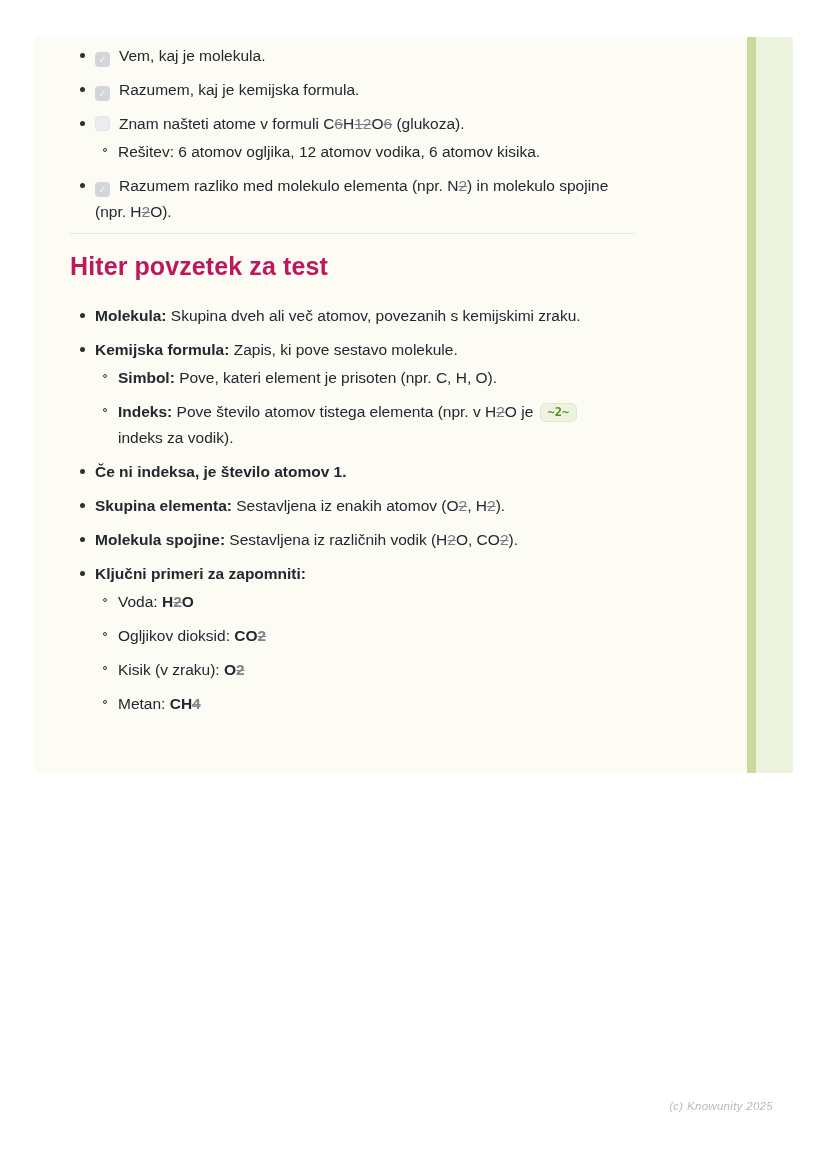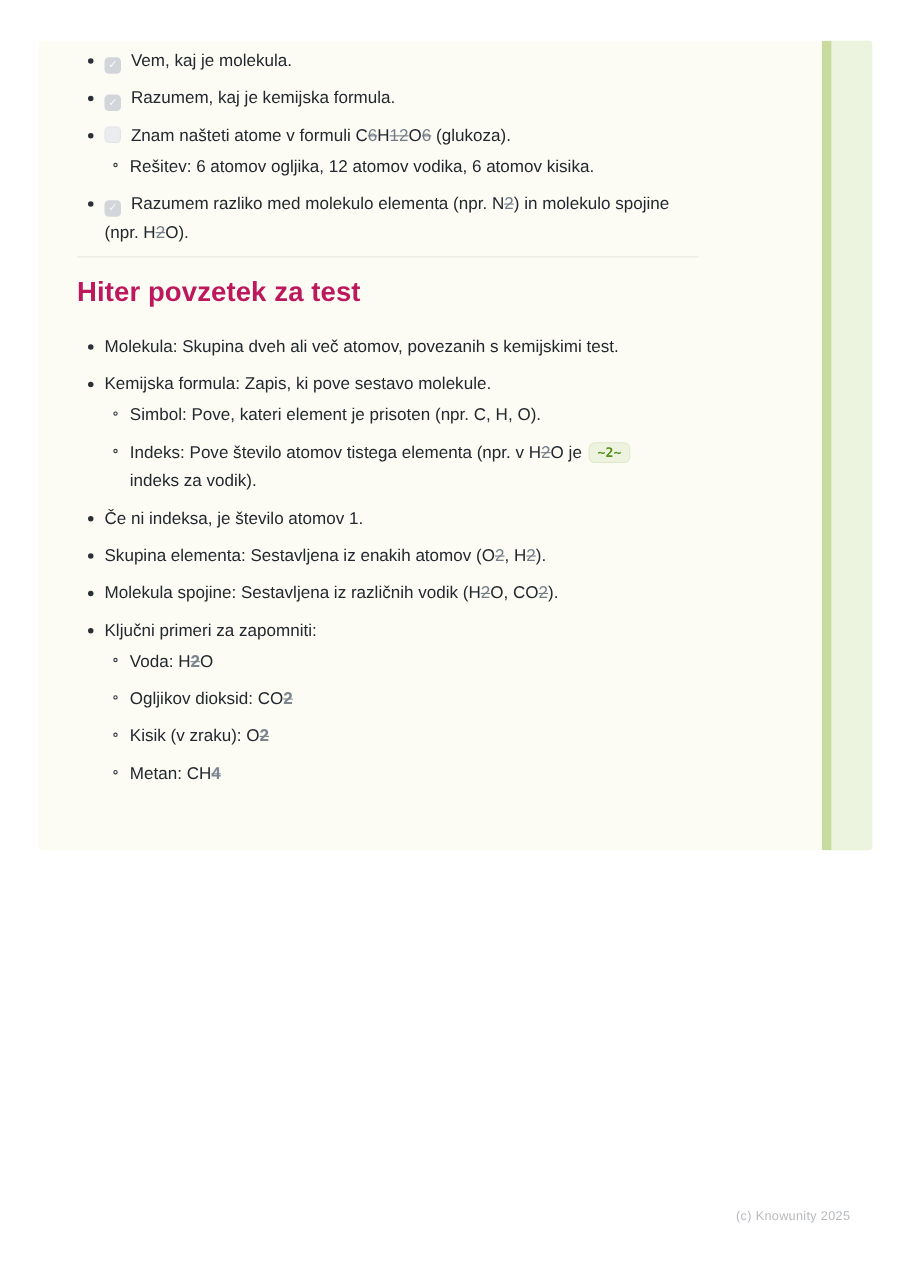--- a/index.html
+++ b/index.html
@@ -29,55 +29,55 @@
 
   .subitem.italic .txt { }
 
   .checkbox { display:inline-block; width:15px; height:15px; border-radius:4px;
     margin-right:9px; vertical-align:-2px; text-align:center; line-height:15px;
     font-size:10px; font-weight:bold; color:#fafafa; }
   .checkbox.checked { background:#d2d6db; }
   .checkbox.unchecked { background:#eaecef; border:1px solid #e2e4e8; }
 
   .s-strike { text-decoration:line-through; color:#737c87; }
-  .s-bold { font-weight:400; }
+  .s-bold { font-weight:700; }
   .s-boldstrike { font-weight:700; text-decoration:line-through; color:#7d858f; }
   .s-badge { display:inline-block; background:#eef3e0; border:1px solid #dfe8cb;
     border-radius:6px; color:#55901d; font-weight:700; font-size:12px;
     font-family:"DejaVu Sans Mono",monospace; line-height:17px; padding:0 7px;
     margin:0 2px; vertical-align:1px; }
 
   hr.divider { border:none; border-top:1.5px solid #e7e7e2; width:565px;
     margin:8px 0 0 -8px; }
 
   h2.section-heading { font-size:25px; line-height:29px; font-weight:700;
     color:#be185d; margin:18px 0 22px -8px; letter-spacing:0.1px; }
 
   .footer { position:absolute; right:55px; top:1100px; font-size:11.5px;
-    color:#b7babd; letter-spacing:0.3px; }
+    color:#b7babd; letter-spacing:0.3px;font-style:italic; }
 </style>
 </head>
 <body>
 
 <div class="canvas">
   <div class="card">
     <div class="accent-strip"></div>
     <div class="content">
       <ul class="toplist" id="checklist">
           <li><span class="marker"></span><span class="txt"><span class="checkbox checked">✓</span><span>Vem, kaj je molekula.</span></span></li>
           <li><span class="marker"></span><span class="txt"><span class="checkbox checked">✓</span><span>Razumem, kaj je kemijska formula.</span></span></li>
           <li><span class="marker"></span><span class="txt"><span class="checkbox unchecked"></span><span>Znam našteti atome v formuli C</span><span class="s-strike">6</span><span>H</span><span class="s-strike">12</span><span>O</span><span class="s-strike">6</span><span> (glukoza).</span></span><ul class="sublist">
               <li class="subitem italic"><span class="submarker"></span><span class="txt"><span>Rešitev: 6 atomov ogljika, 12 atomov vodika, 6 atomov kisika.</span></span></li>
             </ul></li>
           <li><span class="marker"></span><span class="txt"><span class="checkbox checked">✓</span><span>Razumem razliko med molekulo elementa (npr. N</span><span class="s-strike">2</span><span>) in molekulo spojine</span><br><span>(npr. H</span><span class="s-strike">2</span><span>O).</span></span></li>
         </ul>
       <hr class="divider">
       <h2 class="section-heading">Hiter povzetek za test</h2>
       <ul class="toplist" id="summary-list">
-          <li><span class="marker"></span><span class="txt"><span class="s-bold">Molekula:</span><span> Skupina dveh ali več atomov, povezanih s kemijskimi test.</span></span></li>
+          <li><span class="marker"></span><span class="txt"><span class="s-bold">Molekula:</span><span> Skupina dveh ali več atomov, povezanih s kemijskimi zraku.</span></span></li>
           <li><span class="marker"></span><span class="txt"><span class="s-bold">Kemijska formula:</span><span> Zapis, ki pove sestavo molekule.</span></span><ul class="sublist">
               <li class="subitem"><span class="submarker"></span><span class="txt"><span class="s-bold">Simbol:</span><span> Pove, kateri element je prisoten (npr. C, H, O).</span></span></li>
               <li class="subitem"><span class="submarker"></span><span class="txt"><span class="s-bold">Indeks:</span><span> Pove število atomov tistega elementa (npr. v H</span><span class="s-strike">2</span><span>O je </span><span class="s-badge">~2~</span><br><span>indeks za vodik).</span></span></li>
             </ul></li>
           <li><span class="marker"></span><span class="txt"><span class="s-bold">Če ni indeksa, je število atomov 1.</span></span></li>
           <li><span class="marker"></span><span class="txt"><span class="s-bold">Skupina elementa:</span><span> Sestavljena iz enakih atomov (O</span><span class="s-strike">2</span><span>, H</span><span class="s-strike">2</span><span>).</span></span></li>
           <li><span class="marker"></span><span class="txt"><span class="s-bold">Molekula spojine:</span><span> Sestavljena iz različnih vodik (H</span><span class="s-strike">2</span><span>O, CO</span><span class="s-strike">2</span><span>).</span></span></li>
           <li><span class="marker"></span><span class="txt"><span class="s-bold">Ključni primeri za zapomniti:</span></span><ul class="sublist">
               <li class="subitem"><span class="submarker"></span><span class="txt"><span>Voda: </span><span class="s-bold">H</span><span class="s-boldstrike">2</span><span class="s-bold">O</span></span></li>
               <li class="subitem"><span class="submarker"></span><span class="txt"><span>Ogljikov dioksid: </span><span class="s-bold">CO</span><span class="s-boldstrike">2</span></span></li>

